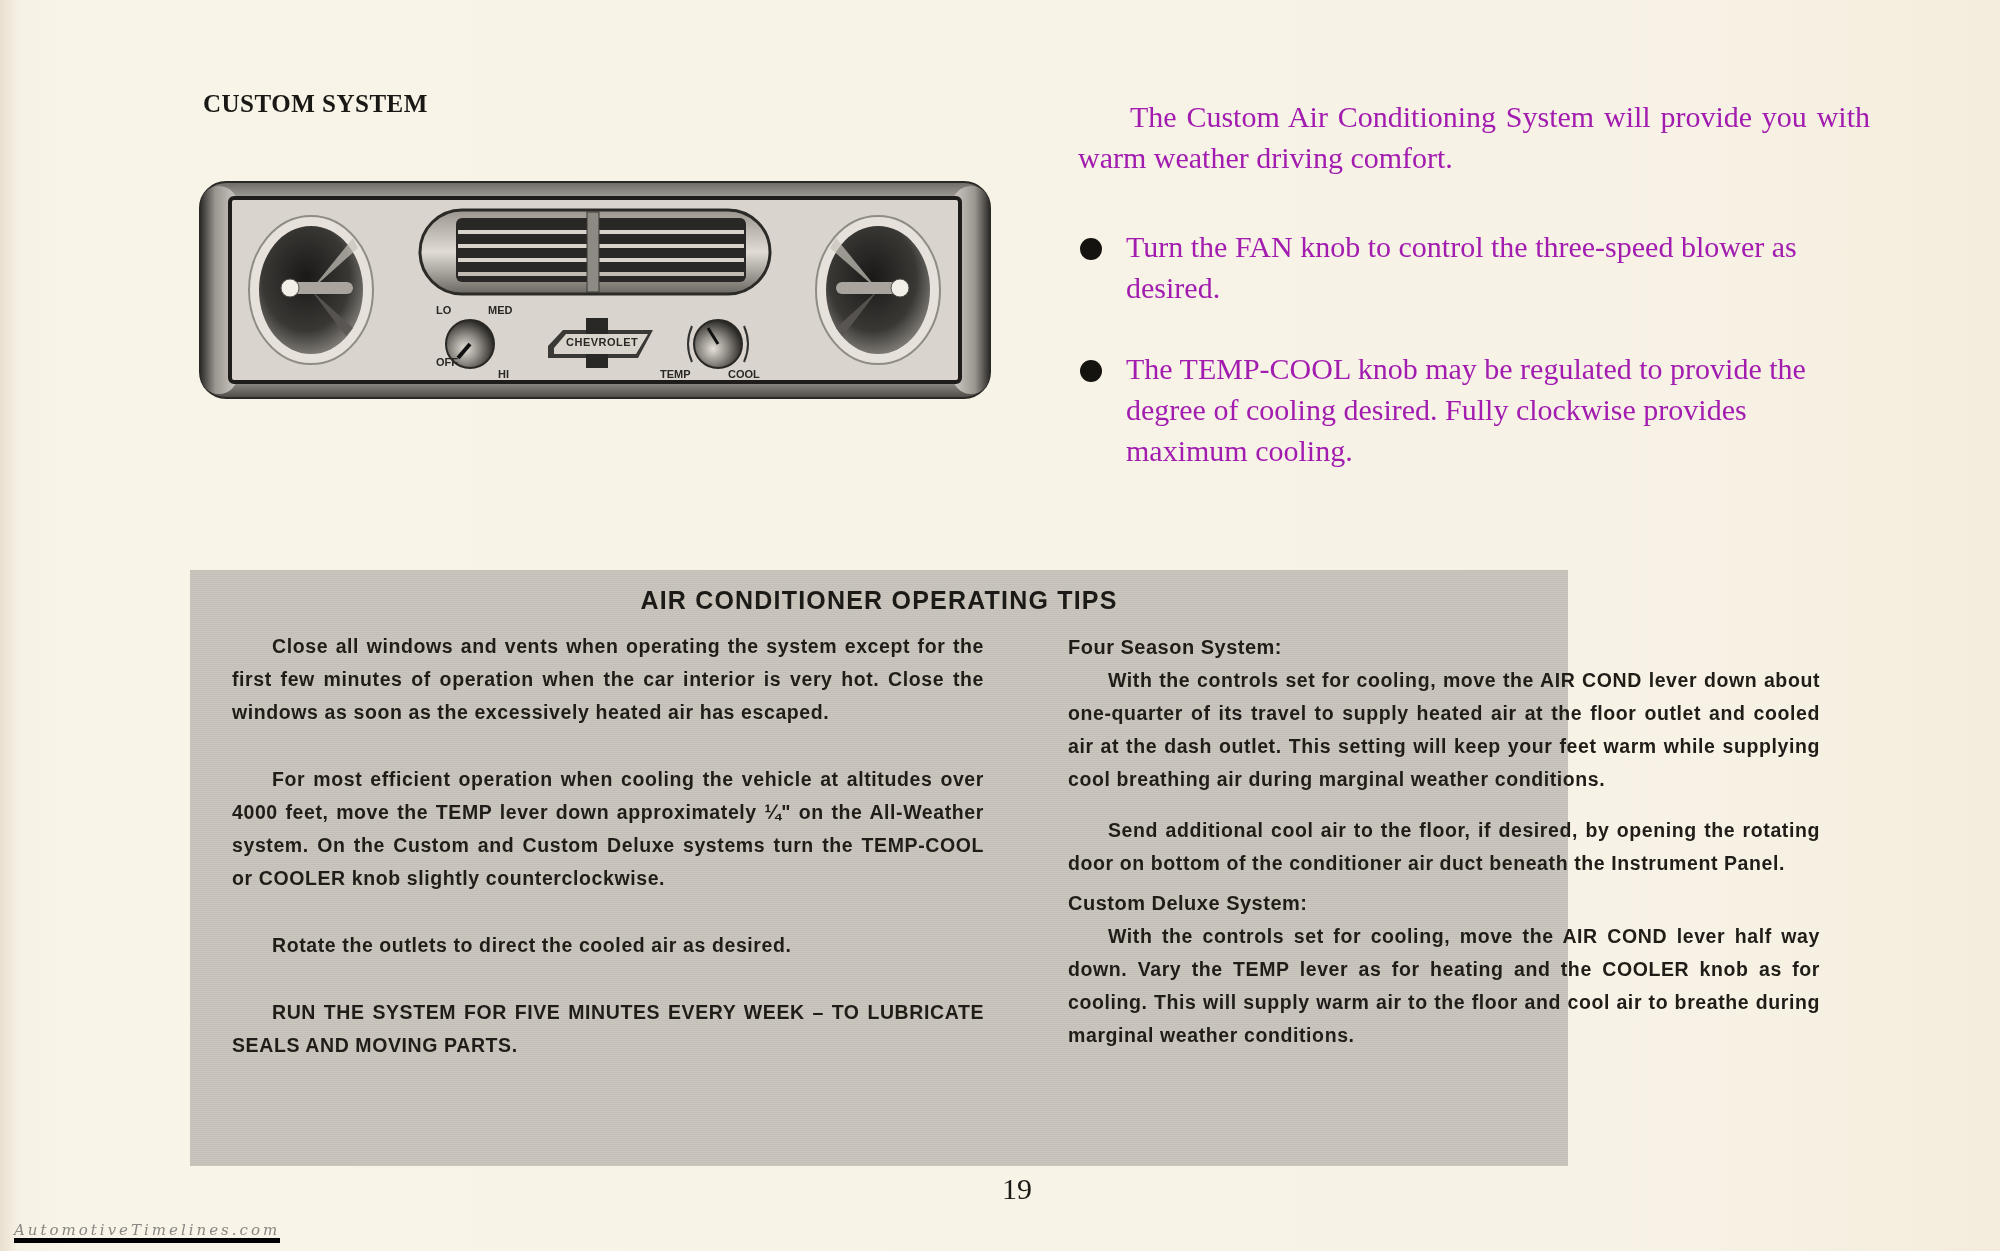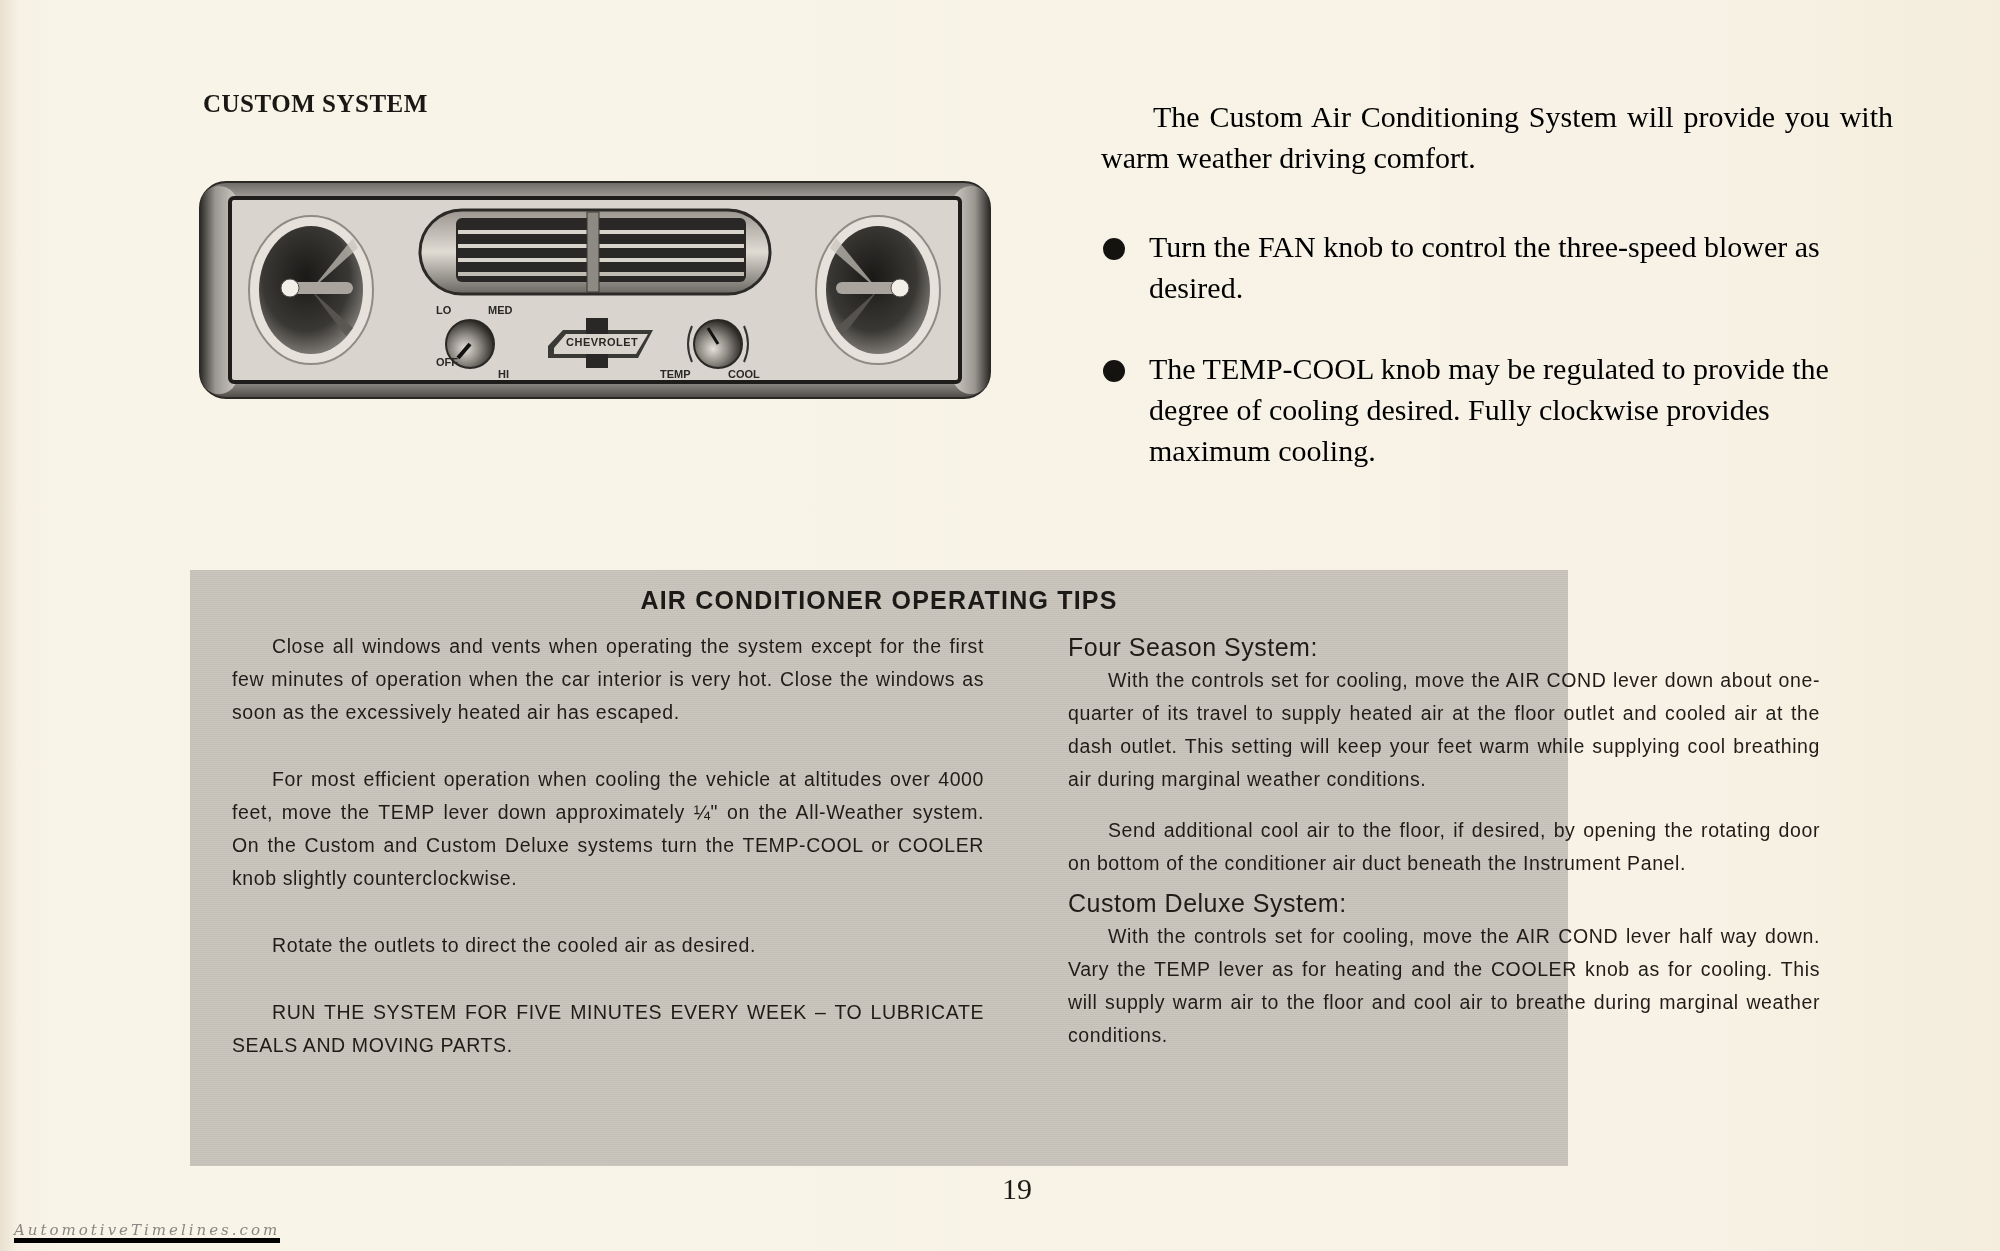--- a/index.html
+++ b/index.html
@@ -16,21 +16,21 @@
     left:203px; top:90px; font-size:25px; font-weight:bold; letter-spacing:0.5px;
     font-family:"Liberation Serif", serif; color:#1a1815;
   }
 
   
   .ac-unit { left:198px; top:178px; width:795px; height:224px; }
 
   
   .intro {
     left:1078px; top:96px; width:792px;
-    font-size:30px; line-height:41px; color:#000000;margin-left:23px;
+    font-size:30px; line-height:41px; color:#a21caf;
   }
   .intro p { margin:0; text-align:justify; text-indent:52px; }
   .bullet-list { margin:0; padding:0; list-style:none; }
   .bullet { position:relative; padding-left:48px; margin:0; }
   .bullet-dot {
     position:absolute; left:2px; top:12px; width:22px; height:22px; border-radius:50%;
     background:#151310;
   }
 
   
@@ -39,27 +39,27 @@
     background:
       repeating-linear-gradient(0deg, rgba(255,255,255,0.05) 0 1px, rgba(0,0,0,0.02) 1px 2px),
       #c8c3ba;
   }
   .tips-title {
     position:absolute; left:0; right:0; top:16px; text-align:center;
     font-family:"Liberation Sans", sans-serif; font-weight:bold; font-size:25px;
     letter-spacing:1.2px; color:#1c1a17;
   }
   .tips-col {
-    position:absolute; font-family:"Liberation Sans", sans-serif; font-weight:normal;
+    position:absolute; font-family:"Liberation Sans", sans-serif; font-weight:bold;
     font-size:19.5px; line-height:33px; color:#201d19; letter-spacing:0.6px;
   }
   .tips-col p { margin:0; text-align:justify; text-indent:40px; }
   .col-left { left:42px; top:60px; width:752px; }
   .col-right { left:878px; top:60px; width:752px; }
-  .sub-head { font-size:25px; margin:0; text-indent:0 !important; line-height:34px; letter-spacing:0.5px; }
+  .sub-head { font-size:20px; margin:0; text-indent:0 !important; line-height:34px; letter-spacing:0.5px; }
   .gap-l { height:34px; }
   .gap-m { height:18px; }
   .gap-s { height:6px; }
 
   .page-number {
     left:0; width:2034px; top:1172px; text-align:center;
     font-size:30px; font-family:"Liberation Serif", serif; color:#1c1a17;
   }
   .watermark {
     left:14px; top:1222px; font-family:"DejaVu Serif", serif; font-style:italic;

